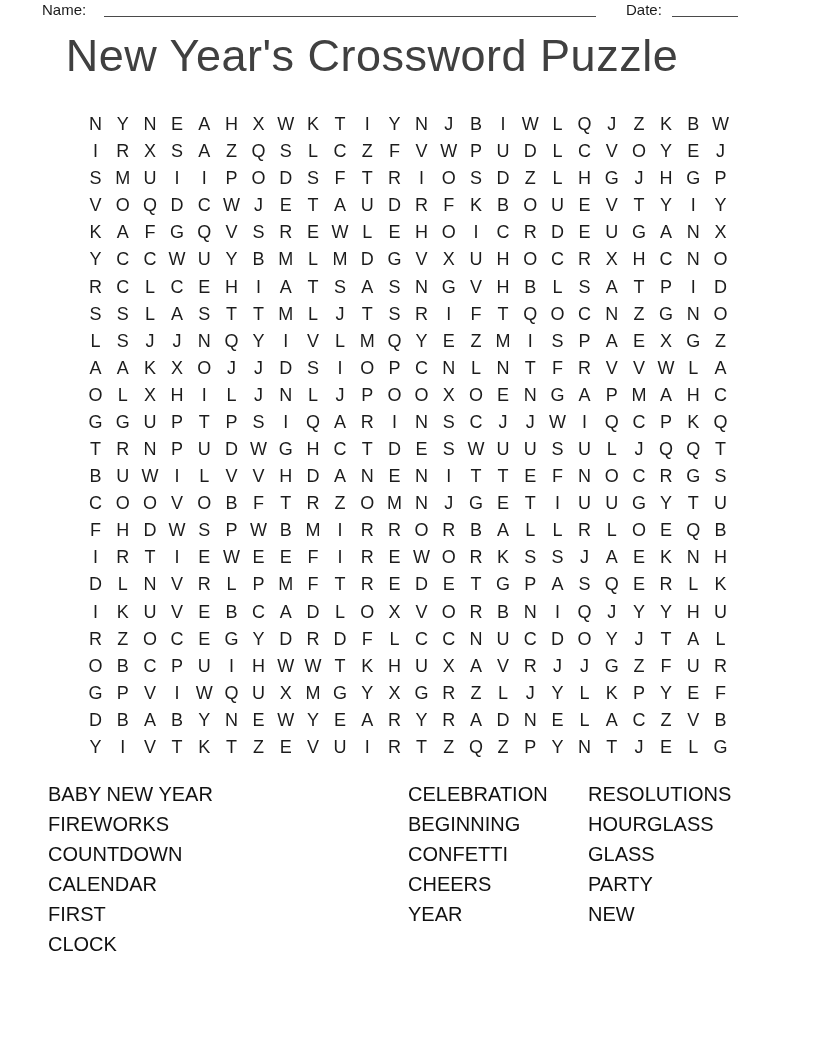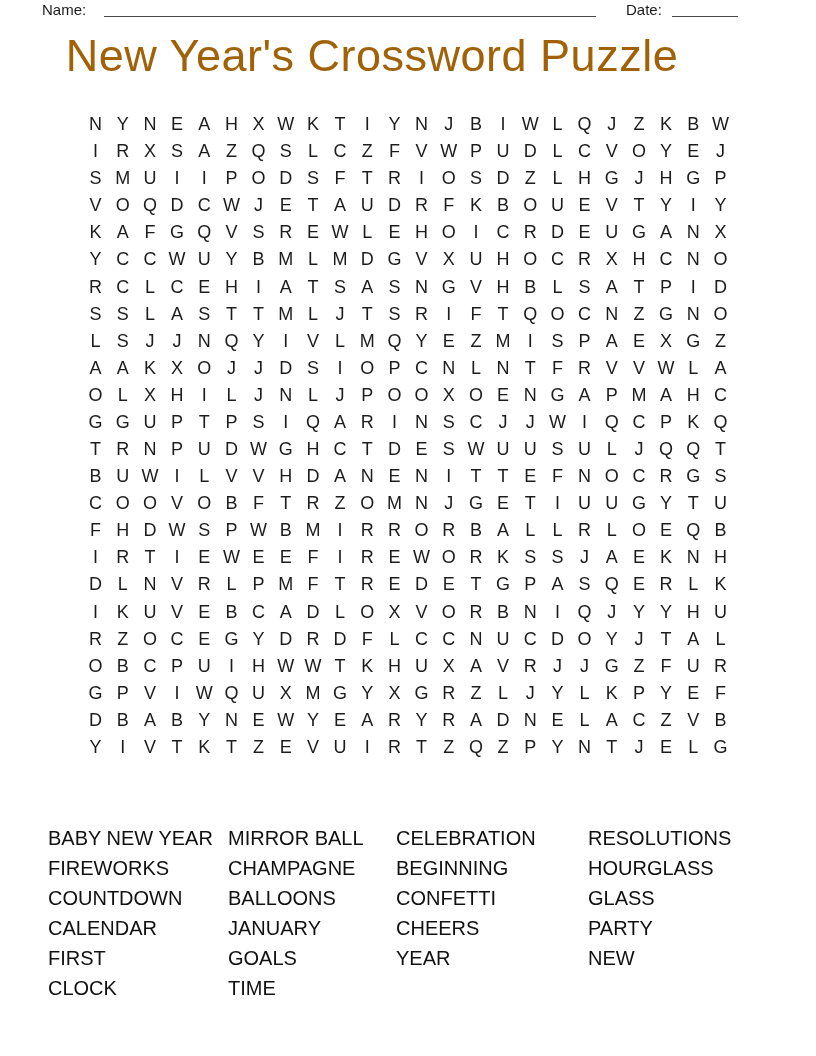--- a/index.html
+++ b/index.html
@@ -24,21 +24,21 @@
   
   .title {
     position: absolute;
     top: 30px; left: 0;
     width: 744px;
     margin: 0;
     text-align: center;
     font-size: 45px;
     font-weight: normal;
     letter-spacing: 0.5px;
-    color: #a16207;
+    color: #404040;
   }
 
   
   .grid {
     position: absolute;
     left: 82px; top: 111px;
     width: 652px; height: 650px;
     display: grid;
     grid-template-columns: repeat(24, 1fr);
     grid-auto-rows: 1fr;
@@ -48,26 +48,26 @@
     align-items: center;
     justify-content: center;
     font-size: 18px;
     color: #1c1c1c;
   }
 
   
   .words {
     position: absolute;
     left: 0; top: 779px;
-    width: 754px; height: 190px; margin-top: 44px;
+    width: 754px; height: 190px;
   }
   .word-col { position: absolute; top: 0; }
   .word-col-0 { left: 48px; }
   .word-col-1 { left: 228px; }
-  .word-col-2 { left: 396px; }
+  .word-col-2 { left: 408px; }
   .word-col-3 { left: 588px; }
   .word {
     font-size: 20px;
     line-height: 30px;
     color: #111111;
     white-space: nowrap;
   }
 </style>
 </head>
 <body>
@@ -661,28 +661,20 @@
   </div>
 
 <div class="words">
   <div class="word-col word-col-0">
       <div class="word">BABY NEW YEAR</div>
       <div class="word">FIREWORKS</div>
       <div class="word">COUNTDOWN</div>
       <div class="word">CALENDAR</div>
       <div class="word">FIRST</div>
       <div class="word">CLOCK</div>
-    </div>
-  <div class="word-col word-col-1">
-      <div class="word">MIRROR BALL</div>
-      <div class="word">CHAMPAGNE</div>
-      <div class="word">BALLOONS</div>
-      <div class="word">JANUARY</div>
-      <div class="word">GOALS</div>
-      <div class="word">TIME</div>
     </div>
   <div class="word-col word-col-2">
       <div class="word">CELEBRATION</div>
       <div class="word">BEGINNING</div>
       <div class="word">CONFETTI</div>
       <div class="word">CHEERS</div>
       <div class="word">YEAR</div>
     </div>
   <div class="word-col word-col-3">
       <div class="word">RESOLUTIONS</div>

